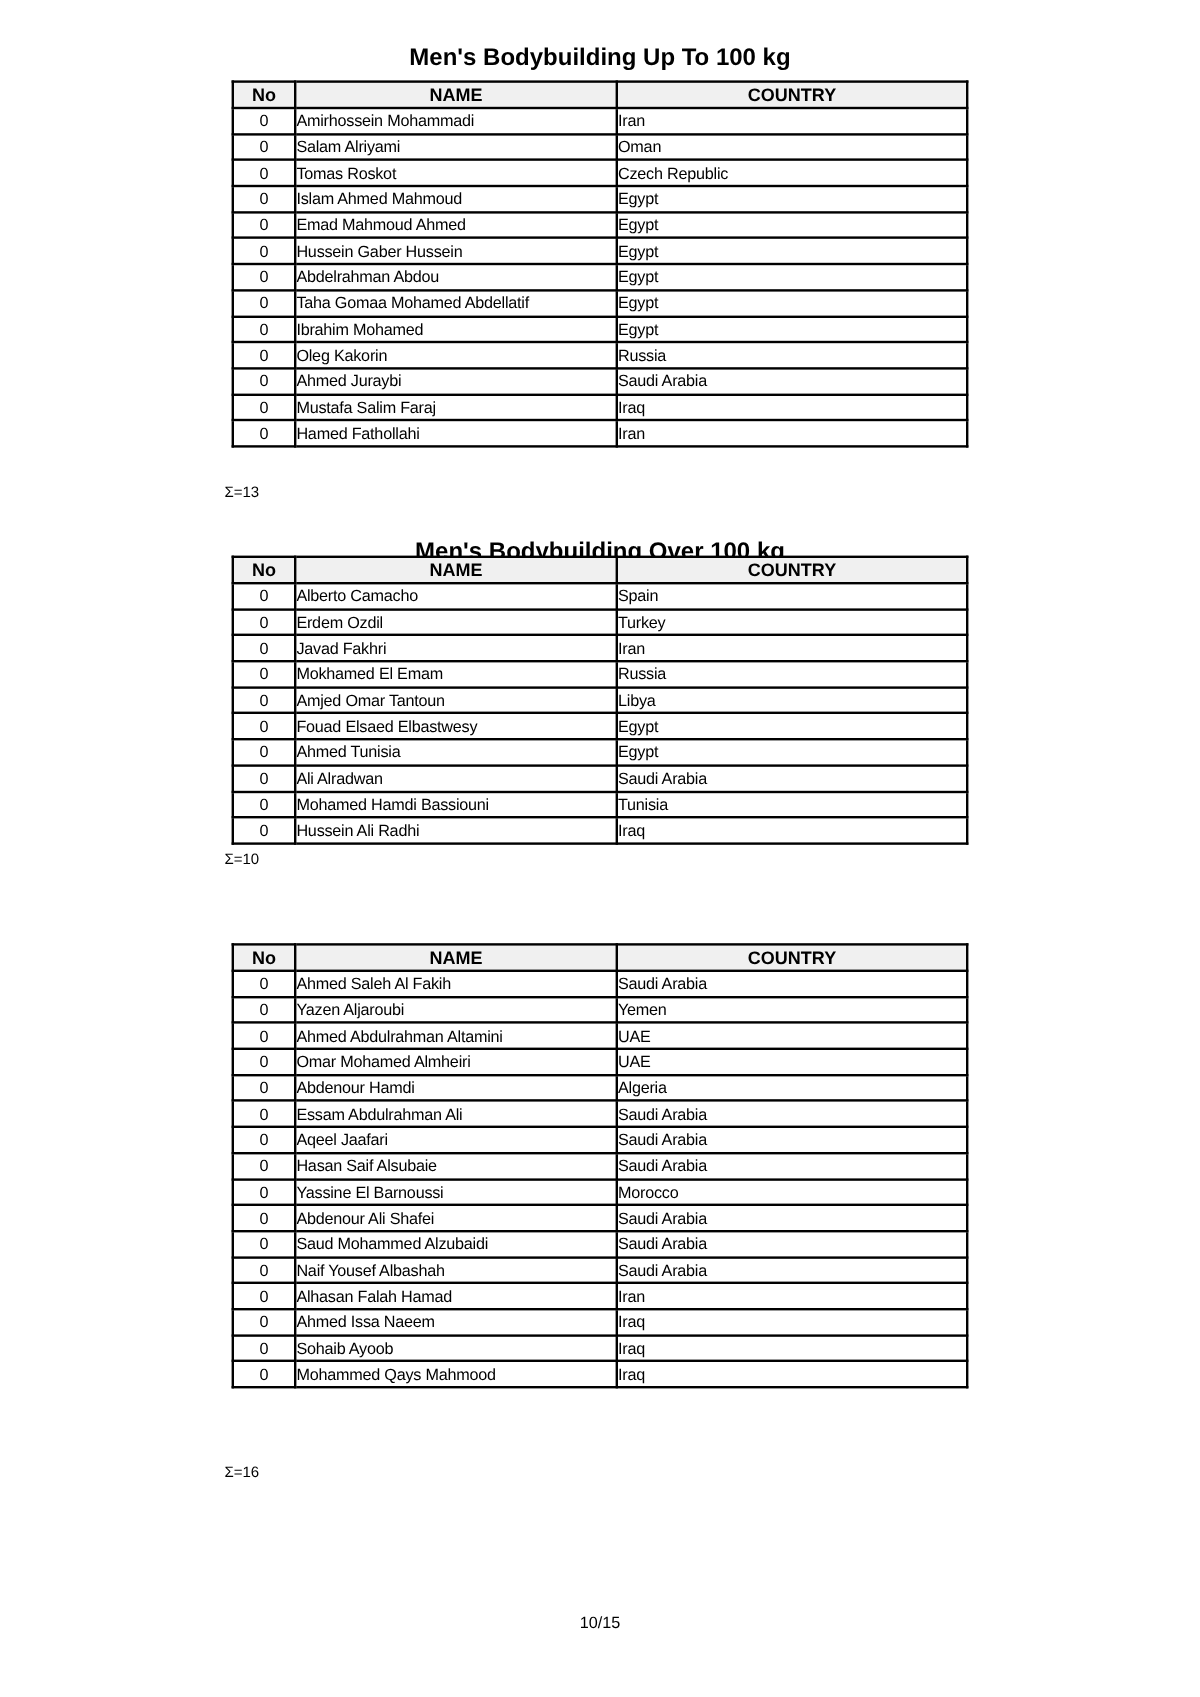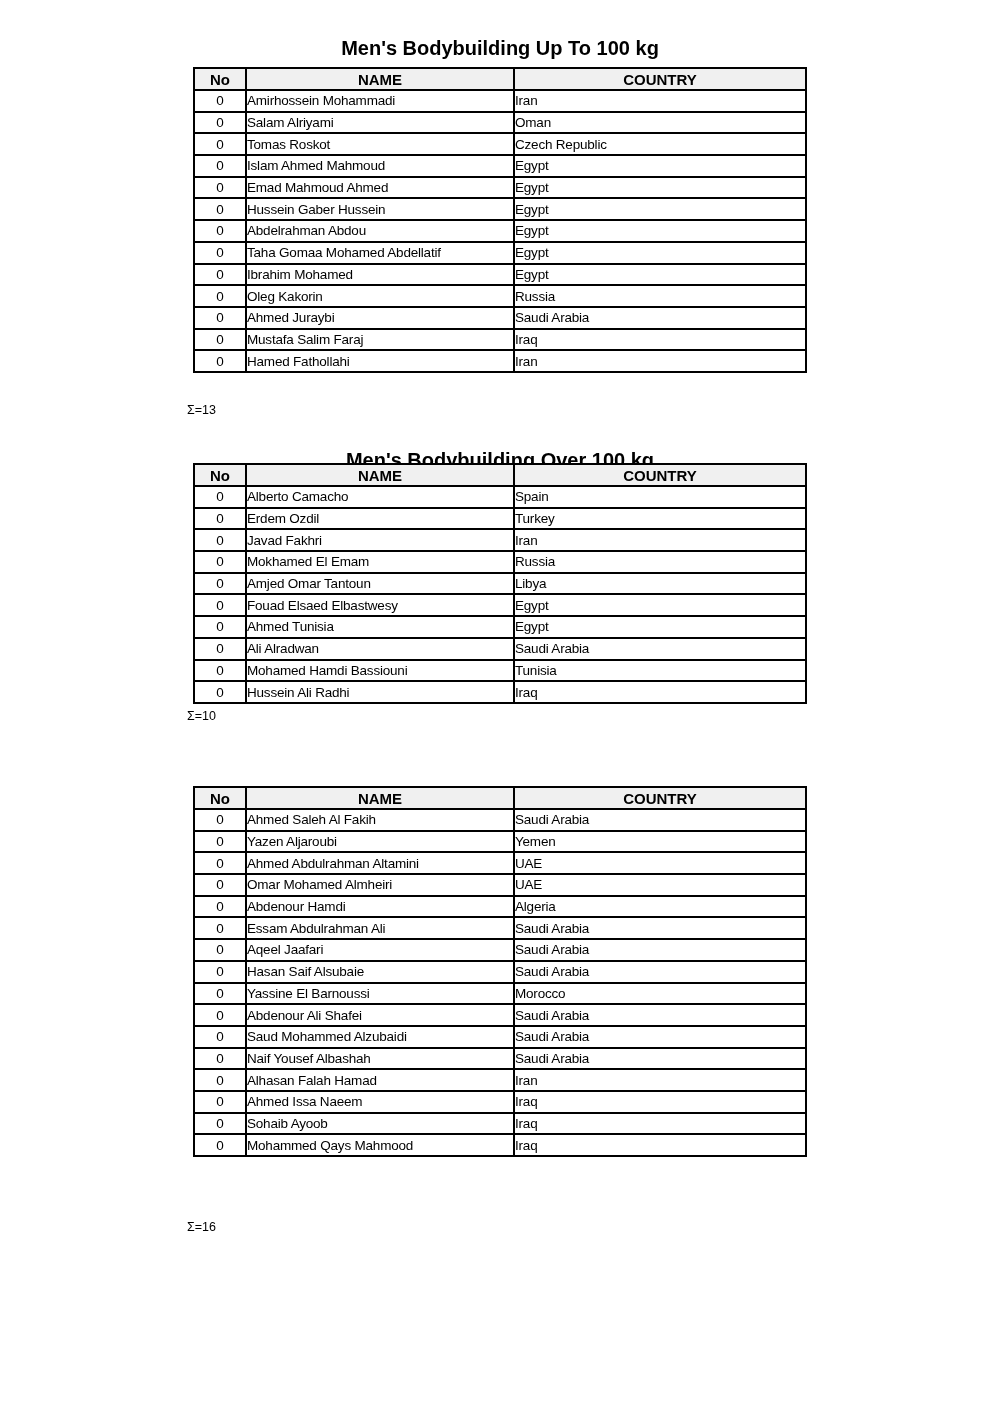--- a/index.html
+++ b/index.html
@@ -334,14 +334,15 @@
         </tr>
         <tr>
           <td class="col-no">0</td>
           <td class="col-name">Mohammed Qays Mahmood</td>
           <td class="col-country">Iraq</td>
         </tr>
       </tbody>
   </table>
   <div class="sigma" id="sigma-3">Σ=16</div>
 
+  <div class="footer" id="page-footer">10/15</div>
 
 </div>
 
 </body></html>

